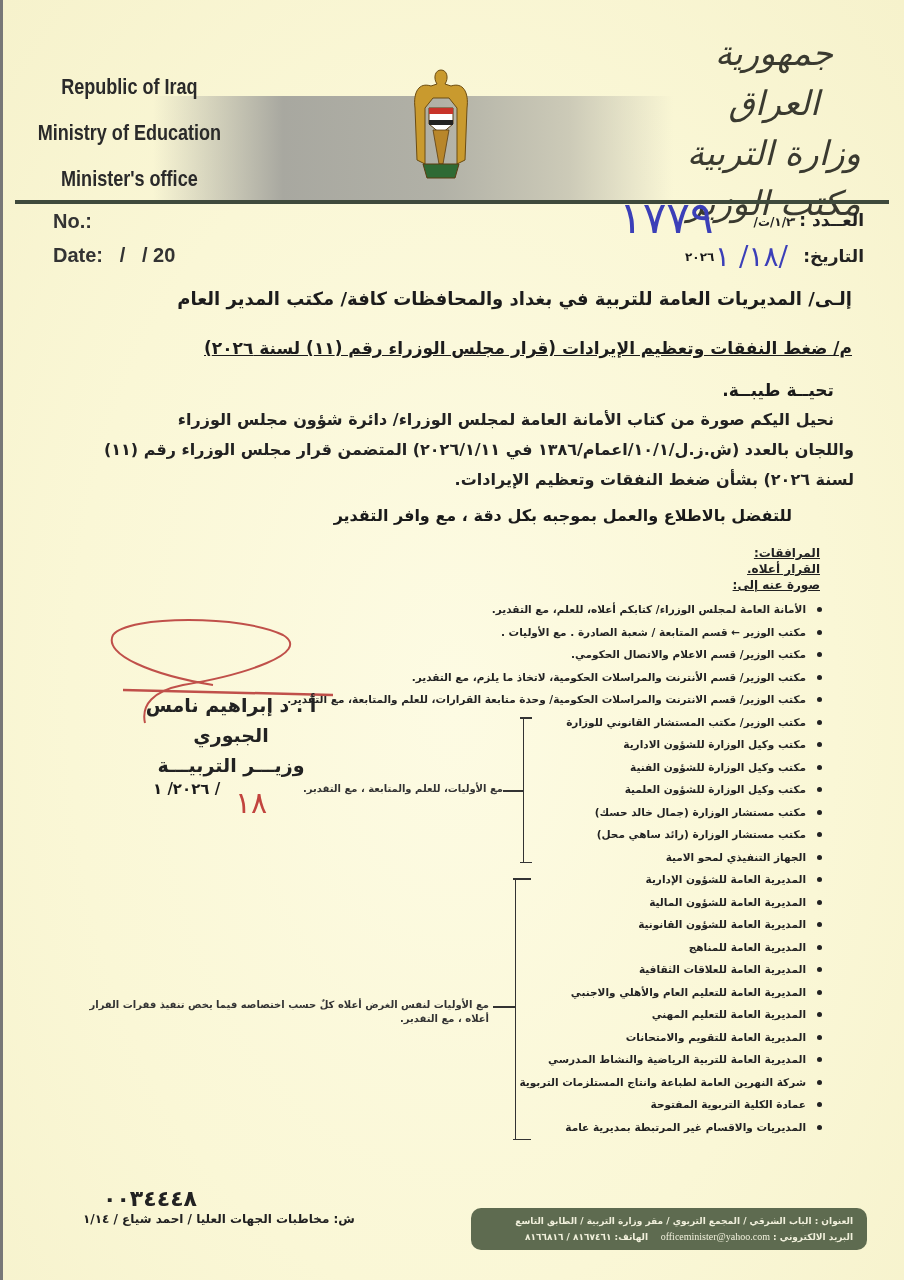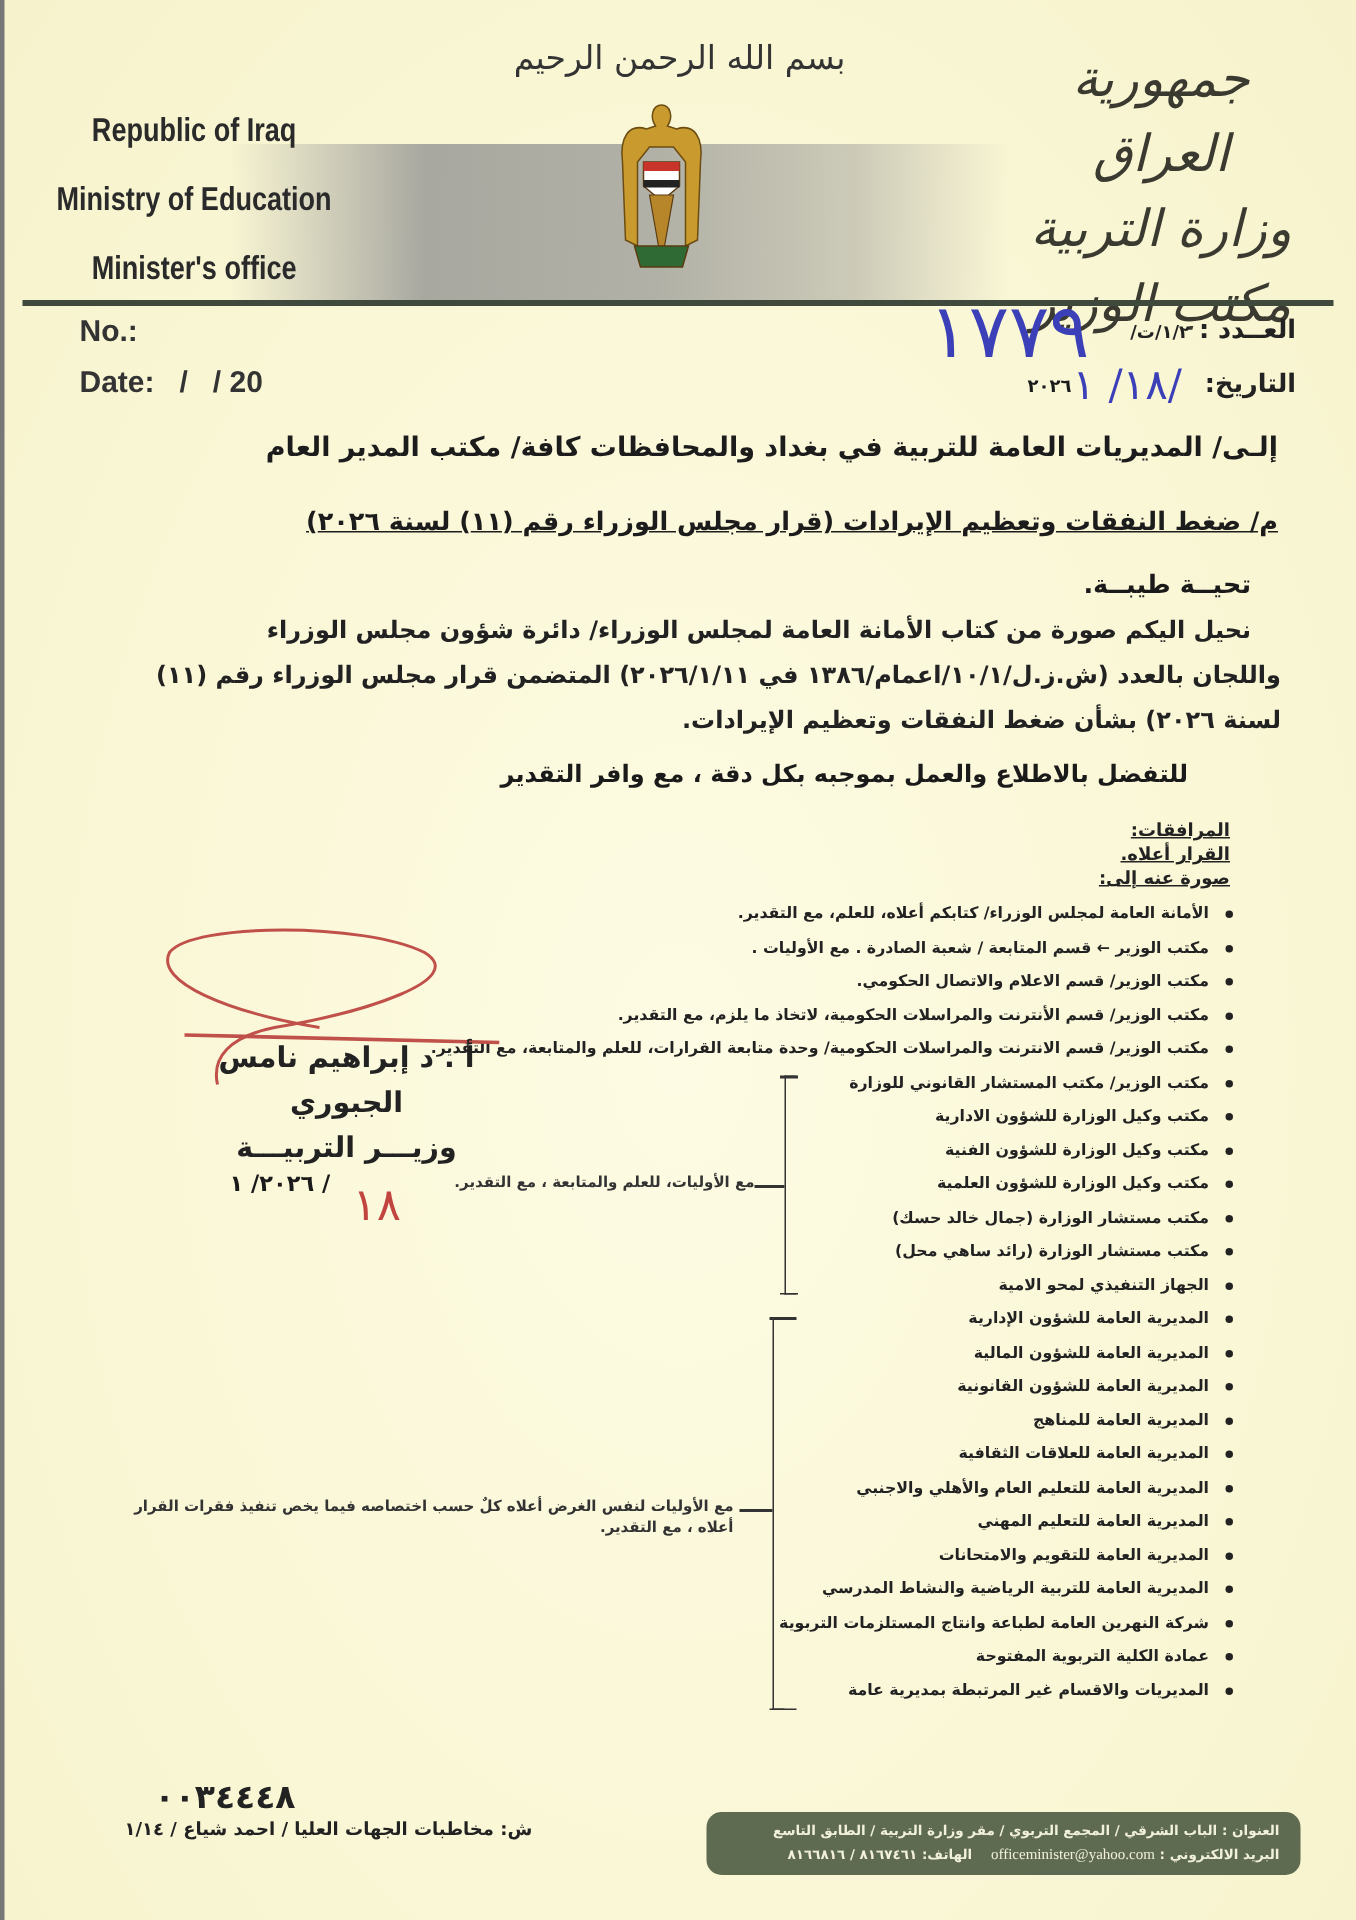--- a/index.html
+++ b/index.html
@@ -48,21 +48,21 @@
     }
     
     .meta-en {
       position: absolute; left: 50px; font-family: "Liberation Sans", sans-serif;
       font-weight: bold; font-size: 20px; color: #333;
     }
     .meta-ar {
       position: absolute; right: 40px; direction: rtl; font-size: 17px; font-weight: bold; color: #222;
     }
     .hand-blue {
-      position: absolute; color: #3b3fb8; font-family: "DejaVu Serif", serif; font-size: 50px; letter-spacing: 2px;
+      position: absolute; color: #3b3fb8; font-family: "DejaVu Serif", serif; font-size: 44px; letter-spacing: 2px;
     }
     .hand-blue-small { font-size: 28px; }
     .ref-small { font-size: 12px; font-weight: bold; color: #222; }
     
     .ar { direction: rtl; text-align: right; }
     .addressee {
       position: absolute; right: 52px; top: 288px; font-size: 18px; font-weight: bold; color: #1c1c1c; white-space: nowrap; text-align: right;
     }
     .subject {
       position: absolute; right: 52px; top: 338px; font-size: 17px; font-weight: bold; color: #1c1c1c;
@@ -111,21 +111,20 @@
 <div class="page">
 
   <div class="gray-band"></div>
 
   <div class="en-header">
     <div>Republic of Iraq</div>
     <div>Ministry of Education</div>
     <div>Minister's office</div>
   </div>
 
-  <div class="basmala">بسم الله الرحمن الرحيم</div>
 
   <svg class="emblem" viewBox="0 0 60 115">
     <path d="M30 2 C24 2 22 10 26 16 L20 18 C8 14 2 24 4 40 L6 92 L14 96 L14 40 L22 30 L38 30 L46 40 L46 96 L54 92 L56 40 C58 24 52 14 40 18 L34 16 C38 10 36 2 30 2 Z" fill="#c99a2e" stroke="#6b4c12" stroke-width="1"></path>
     <path d="M18 40 L42 40 L42 56 L30 66 L18 56 Z" fill="#fff" stroke="#5a3c10" stroke-width="1"></path>
     <rect x="18" y="40" width="24" height="6" fill="#c8332a"></rect>
     <rect x="18" y="52" width="24" height="5" fill="#222"></rect>
     <path d="M22 62 L28 96 L32 96 L38 62 Z" fill="#b8862a" stroke="#5a3c10" stroke-width="0.8"></path>
     <path d="M12 96 L48 96 L44 110 L16 110 Z" fill="#2f6a34" stroke="#5a3c10" stroke-width="1"></path>
   </svg>
 

